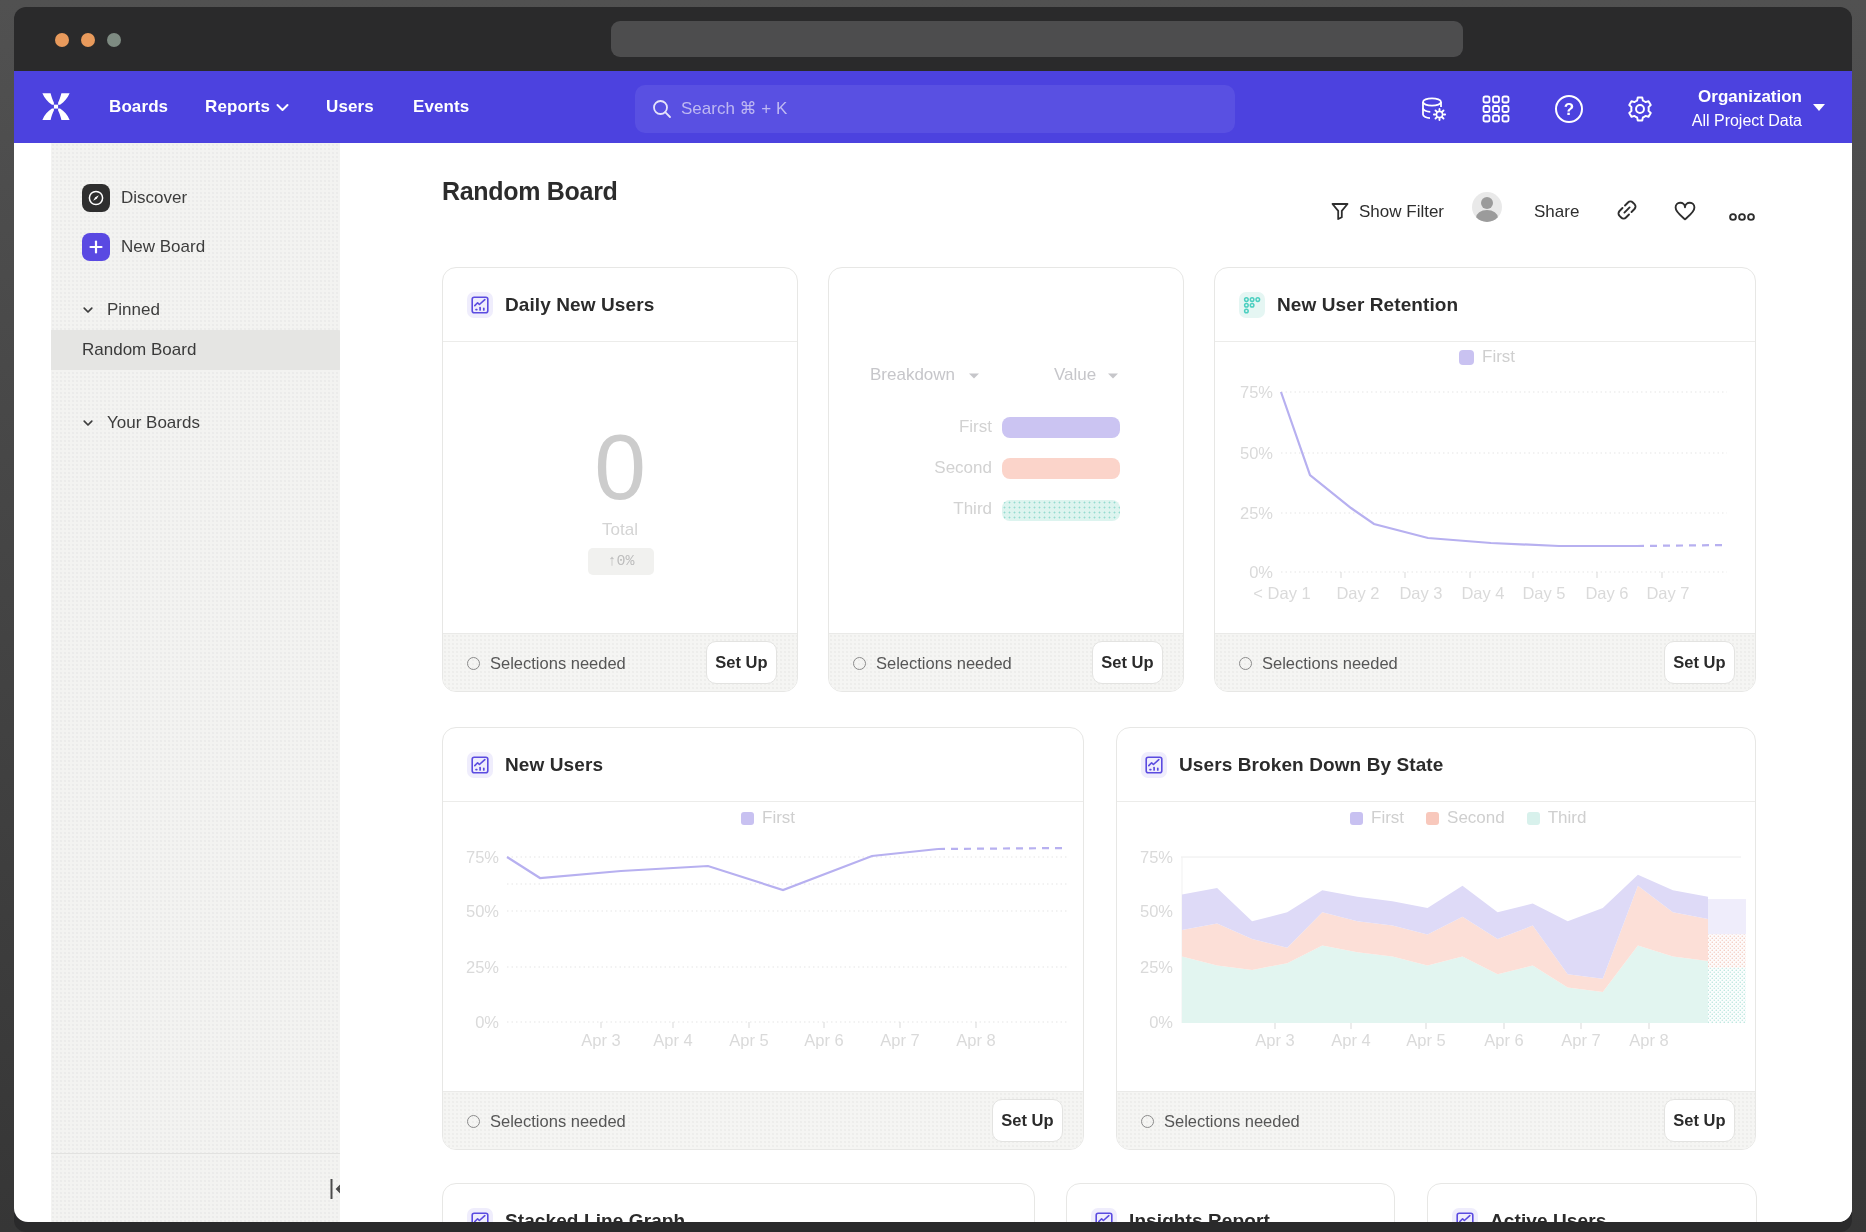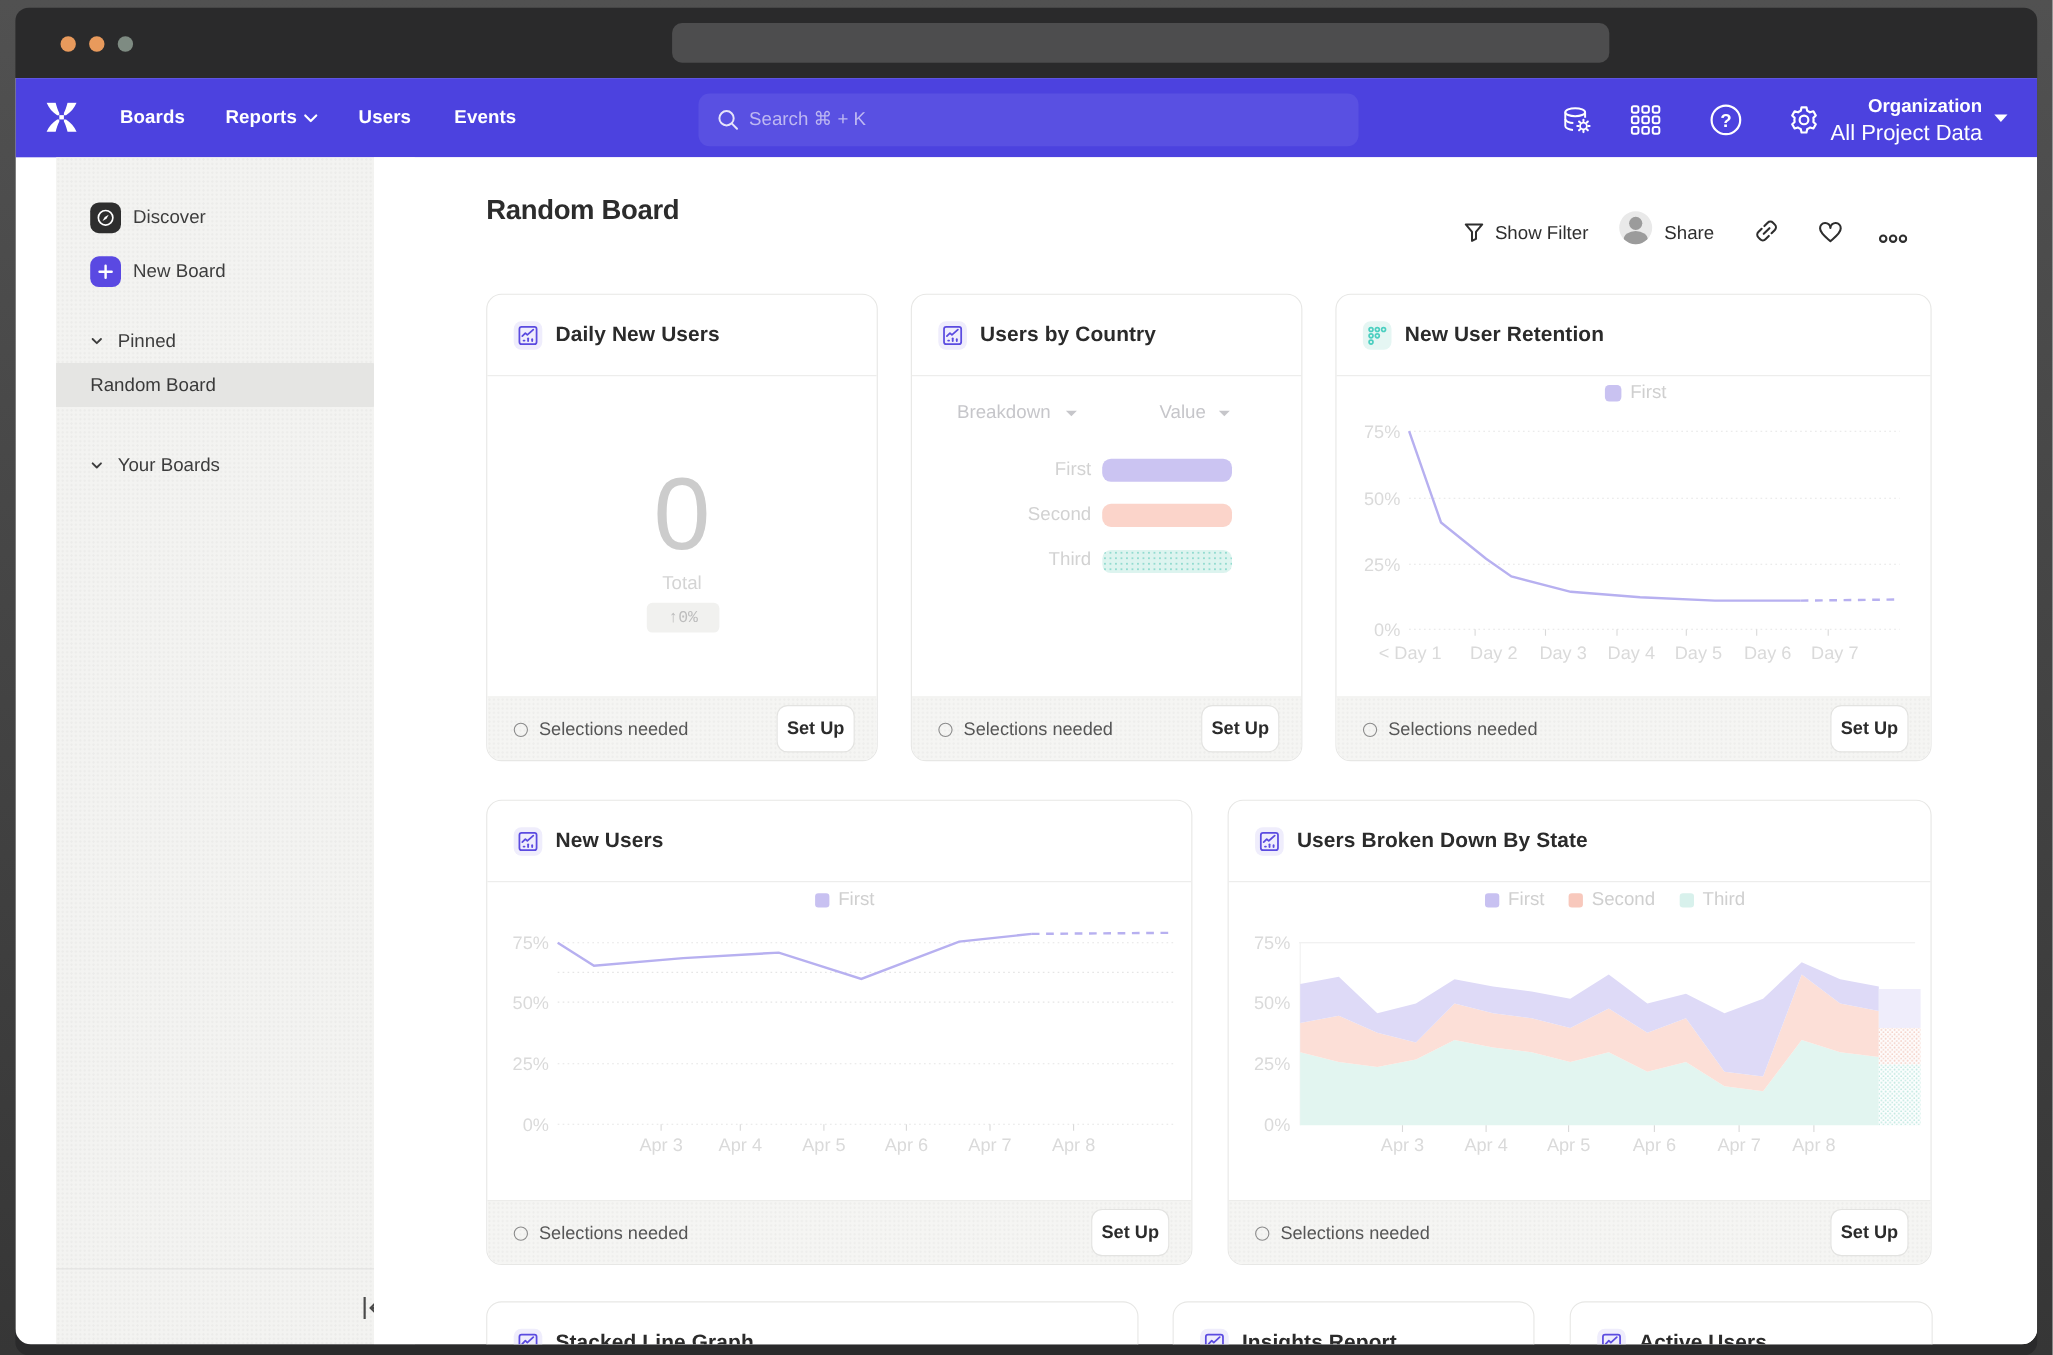--- a/index.html
+++ b/index.html
@@ -28,21 +28,21 @@
     background:#4c42df; color:#fff;
   }
   .nav-item { position:absolute; top:0; height:72px; line-height:72px; font-size:17px; font-weight:700; color:#fff; letter-spacing:.1px;}
   .searchbar {
     position:absolute; left:621px; top:14px; width:600px; height:48px;
     background:#5950e2; border-radius:10px;
   }
   .searchtxt { position:absolute; left:46px; top:0; height:48px; line-height:48px; font-size:17px; color:#beb8f2; }
   .org { position:absolute; right:50px; top:14px; text-align:right; color:#fff; }
   .org .l1 { font-size:17px; font-weight:700; line-height:24px;}
-  .org .l2 { font-size:20px; font-weight:400; line-height:24px;}
+  .org .l2 { font-size:16px; font-weight:400; line-height:24px;}
   
   .sidebar {
     position:absolute; left:0; top:72px; width:326px; height:1079px;
     background:#f3f3f1; border-right:1px solid #e9e9e7;
     background-image:radial-gradient(rgba(60,60,60,.038) 1px, transparent 1.2px);
     background-size:4px 4px;
     margin-left:37px;
   }
   .sb-item { position:absolute; left:31px; display:flex; align-items:center; font-size:17px; color:#3d3d3d; font-weight:500;}
   .sq { width:28px; height:28px; border-radius:8px; margin-right:11px; display:flex; align-items:center; justify-content:center;}
@@ -203,21 +203,21 @@
       <div class="h1">Random Board</div>
       <div class="actions" style="left:990px;">
         <svg width="20" height="21" viewBox="0 0 20 21" style="margin-right:9px;">
           <path d="M2.5 3 H17.5 L11.8 9.8 V16.2 L8.2 18 V9.8 Z" fill="none" stroke="#2e2e2e" stroke-width="1.8" stroke-linejoin="round"></path>
         </svg>
         <span style="font-size:17px;font-weight:500;">Show Filter</span>
         <div style="width:30px;height:30px;border-radius:50%;background:#e9e9e9;margin-left:28px;position:relative;overflow:hidden;">
           <div style="position:absolute;left:9px;top:5px;width:12px;height:12px;border-radius:50%;background:#9b9b9b;"></div>
           <div style="position:absolute;left:4px;top:18px;width:22px;height:16px;border-radius:50%;background:#9b9b9b;"></div>
         </div>
-        <span style="font-size:17px;font-weight:500;margin-left:11px;">Share</span>
+        <span style="font-size:17px;font-weight:500;margin-left:32px;">Share</span>
         <svg width="24" height="24" viewBox="0 0 24 24" style="margin-left:36px;">
           <path d="M10 7.5 L13 4.5 a3.4 3.4 0 0 1 4.8 0 l1.7 1.7 a3.4 3.4 0 0 1 0 4.8 L16.5 14" fill="none" stroke="#2e2e2e" stroke-width="1.9" stroke-linecap="round"></path>
           <path d="M14 16.5 L11 19.5 a3.4 3.4 0 0 1 -4.8 0 l-1.7 -1.7 a3.4 3.4 0 0 1 0 -4.8 L7.5 10" fill="none" stroke="#2e2e2e" stroke-width="1.9" stroke-linecap="round"></path>
           <line x1="9.4" y1="14.6" x2="14.6" y2="9.4" stroke="#2e2e2e" stroke-width="1.9" stroke-linecap="round"></line>
         </svg>
         <svg width="24" height="22" viewBox="0 0 24 22" style="margin-left:34px;">
           <path d="M12 19.2 C8 15.8 2.6 12.2 2.6 7.6 a4.7 4.7 0 0 1 9.4 -0.4 a4.7 4.7 0 0 1 9.4 0.4 c0 4.6 -5.4 8.2 -9.4 11.6 Z" fill="none" stroke="#2e2e2e" stroke-width="1.9" stroke-linejoin="round"></path>
         </svg>
         <svg width="26" height="10" viewBox="0 0 26 10" style="margin-left:32px;">
           <circle cx="4" cy="5" r="2.9" fill="none" stroke="#2e2e2e" stroke-width="1.9"></circle>
@@ -242,32 +242,20 @@
         <div style="position:absolute;left:0;top:146px;width:100%;text-align:center;font-size:93px;color:#cccccc;font-weight:400;">0</div>
         <div style="position:absolute;left:0;top:252px;width:100%;text-align:center;font-size:17px;color:#d4d4d4;">Total</div>
         <div style="position:absolute;left:145px;top:280px;width:66px;height:27px;background:#f1f1ef;border-radius:5px;text-align:center;line-height:27px;font-size:15px;color:#bdbdbd;font-family:'Liberation Mono',monospace;">↑0%</div>
         <div class="card-f">
           <div class="sel"><div class="selc"></div>Selections needed</div>
           <div class="setup">Set Up</div>
         </div>
       </div>
 
       <div class="card" style="left:488px;top:124px;width:356px;height:425px;">
-        <div class="card-h">
-            <div class="cicon">
-              <svg width="20" height="20" viewBox="0 0 20 20">
-                <rect x="2.2" y="2.2" width="15.6" height="15.6" rx="2" fill="none" stroke="#5b4be0" stroke-width="1.6"></rect>
-                <path d="M4.8 10.6 L7.6 7.8 L9.4 9.5 L14.8 4.6" fill="none" stroke="#5b4be0" stroke-width="1.6" stroke-linecap="round" stroke-linejoin="round"></path>
-                <line x1="6" y1="14.6" x2="6.8" y2="14.6" stroke="#5b4be0" stroke-width="1.7" stroke-linecap="round"></line>
-                <line x1="10.1" y1="12.6" x2="10.1" y2="15" stroke="#5b4be0" stroke-width="1.7" stroke-linecap="round"></line>
-                <line x1="13.8" y1="13.4" x2="13.8" y2="15" stroke="#5b4be0" stroke-width="1.7" stroke-linecap="round"></line>
-              </svg>
-            </div>
-            <div class="ctitle">Users by Country</div>
-          </div>
         <div style="position:absolute;left:41px;top:97px;font-size:17px;color:#c6c6ca;">Breakdown</div>
         <svg style="position:absolute;left:139px;top:104px;" width="12" height="8" viewBox="0 0 12 8">
             <path d="M1 1.5 L6 6.5 L11 1.5 Z" fill="#c6c6ca"></path>
           </svg>
         <div style="position:absolute;left:225px;top:97px;font-size:17px;color:#c6c6ca;">Value</div>
         <svg style="position:absolute;left:278px;top:104px;" width="12" height="8" viewBox="0 0 12 8">
             <path d="M1 1.5 L6 6.5 L11 1.5 Z" fill="#c6c6ca"></path>
           </svg>
         <div style="position:absolute;left:30px;top:149px;width:133px;text-align:right;font-size:17px;color:#d2d2d2;">First</div>
         <div style="position:absolute;left:173px;top:149px;width:118px;height:21px;border-radius:8px;background:#cbc4f2;"></div>

